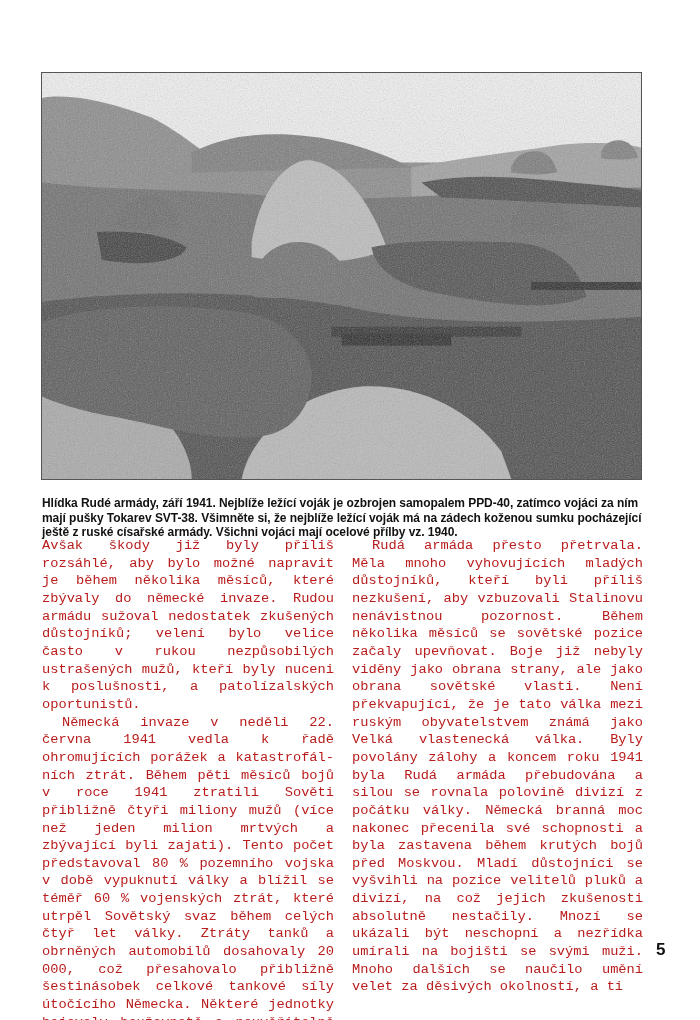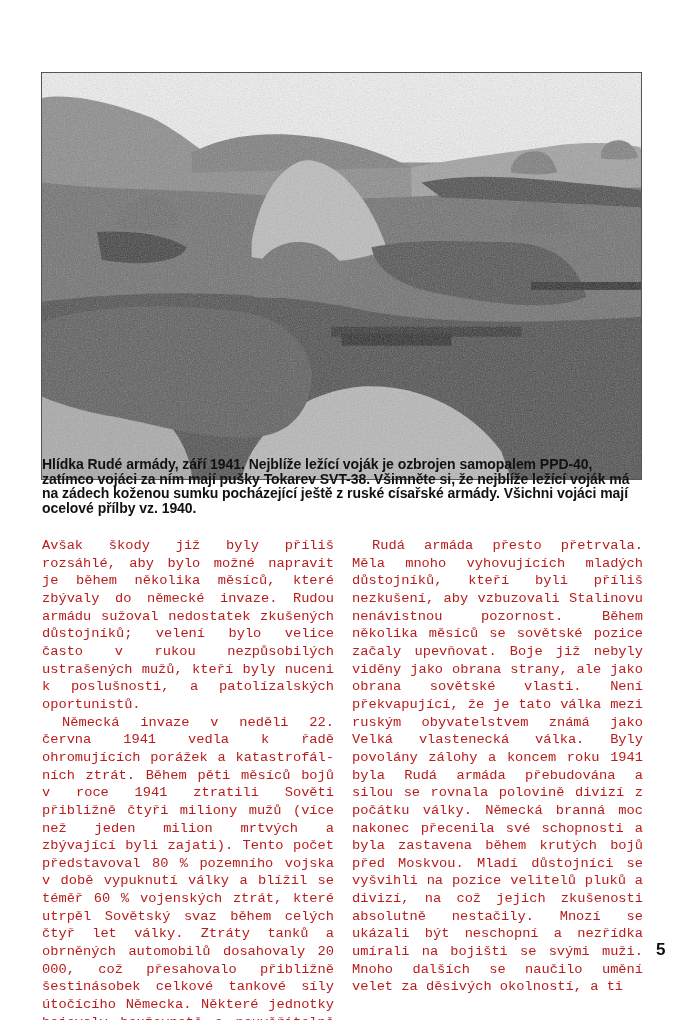--- a/index.html
+++ b/index.html
@@ -4,23 +4,23 @@
   <style>
     html, body { margin: 0; padding: 0; background: #ffffff; }
     body { width: 700px; height: 1020px; position: relative; overflow: hidden; }
     .photo {
       position: absolute; left: 41px; top: 72px; width: 601px; height: 408px;
       border: 1px solid #555; box-sizing: border-box; overflow: hidden;
       background: #cfcfcf;
     }
     .photo svg { display: block; width: 100%; height: 100%; }
     .caption {
-      position: absolute; left: 42px; top: 457px; width: 604px;
+      position: absolute; left: 42px; top: 496px; width: 604px;
       font-family: "Liberation Sans", sans-serif; font-weight: bold;
-      font-size: 14px; line-height: 14.6px; color: #111; letter-spacing: -0.05px;
+      font-size: 12px; line-height: 14.6px; color: #111; letter-spacing: -0.05px;
     }
     .col {
       position: absolute; top: 537px; width: 292px;
       font-family: Liberation Mono, monospace; font-size: 13.7px; line-height: 17.65px;
       color: #b91c1c; text-align: justify; hyphens: manual;
     }
     .col.left { left: 42px; }
     .col.right { left: 352px; width: 291px; }
     .col p { margin: 0; text-indent: 0; }
     .col p.indent { text-indent: 20px; }

